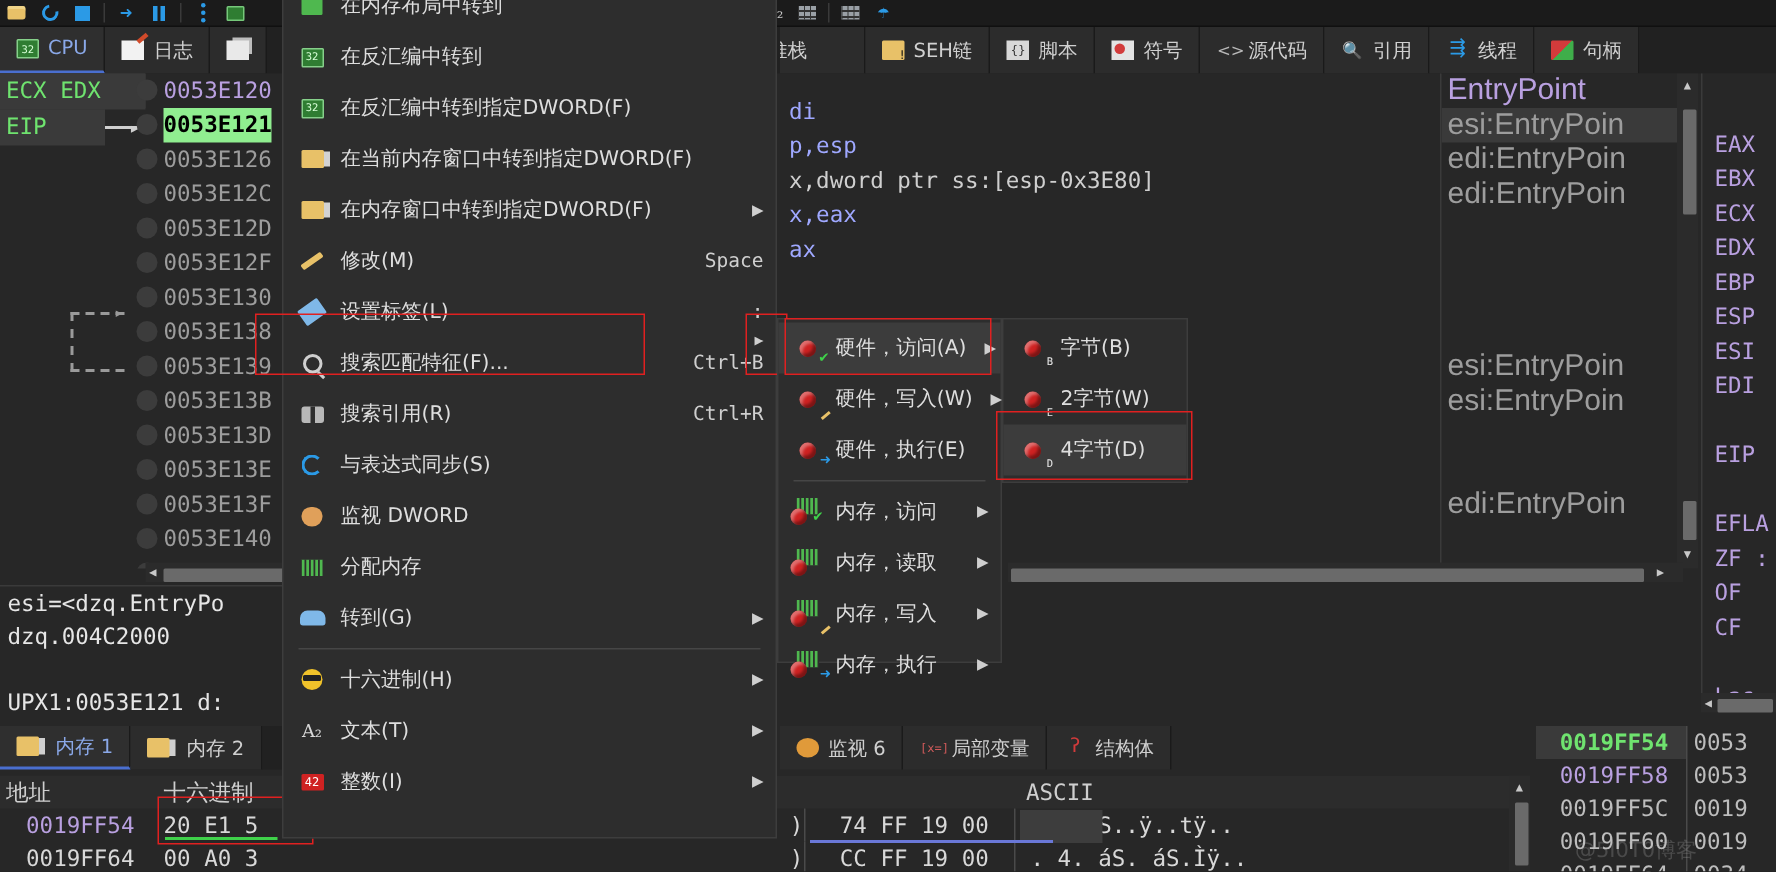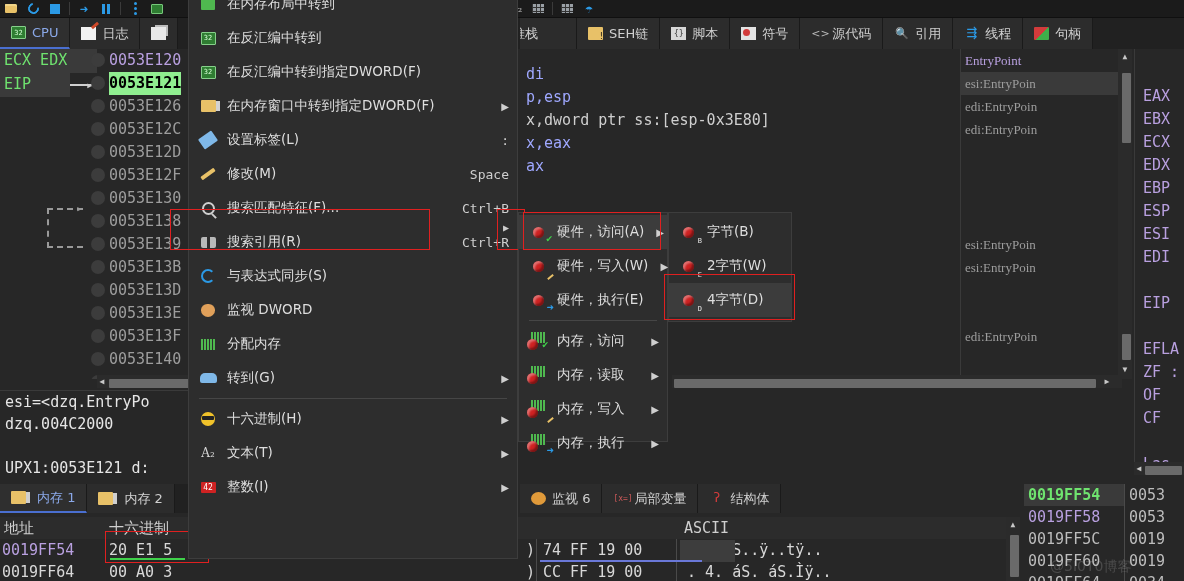--- a/index.html
+++ b/index.html
@@ -144,21 +144,21 @@
   .arw { position:absolute; right:-5px; bottom:-3px; color:#2b9ae6; font-size:9px; }
 
   .redbox { position:absolute; border:1px solid #e02020; pointer-events:none; }
 
   
   .disasm { font-family:"DejaVu Sans Mono",monospace; font-size:15px; }
   .dl { height:23px; line-height:23px; white-space:nowrap; padding-left:4px; }
   .dl.sel { background:#3a3a3a; }
 
   
-  .cmt { color:#9d9d9d; font-family:Liberation Serif, serif; font-size:13px;
+  .cmt { color:#9d9d9d; font-family:Liberation Sans, sans-serif; font-size:20px;
          height:23px; line-height:23px; white-space:nowrap; padding-left:4px;}
   .cmt.ep { color:#b9a0e0; }
   .cmt.sel { background:#3a3a3a; }
 
   
   .rn { color:#b9a0e0; font-family:"DejaVu Sans Mono",monospace; font-size:15px;
         height:23px; line-height:23px; }
 
   
   .vsb { background:#2b2b2b; width:13px; }
@@ -171,21 +171,21 @@
   #infopane { left:0; top:390px; width:500px; height:90px; background:#272727;
               border-top:1px solid #3a3a3a; }
   .info { color:#e6e6e6; font-family:"DejaVu Sans Mono",monospace; font-size:15px;
           height:22px; line-height:22px; padding-left:5px; white-space:nowrap; }
 
   
   #dumpwrap { left:0; top:480px; width:1184px; height:101px; background:#272727; }
   .dhdr { color:#cfcfcf; font-family:"DejaVu Sans Mono",monospace; font-size:15px;
           height:22px; line-height:22px; background:#2c2c2c; }
   .dcell { font-family:"DejaVu Sans Mono",monospace; font-size:15px; height:22px; line-height:22px;
-           white-space:nowrap; }
+           white-space:nowrap;text-align:center; }
   .d-addr1 { color:#b9a0e0; }
   .d-hex { color:#d8d8d8; }
   .stack-sel { color:#6fe36f; background:#3a3a3a; font-weight:bold;}
   .stack-p { color:#b9a0e0; }
   .stack-n { color:#bdbdbd; }
   .watermark { position:absolute; color:rgba(200,200,200,.22); font-size:14px;
                font-family:"DejaVu Sans",sans-serif; }
 </style>
 </head>
 <body>
@@ -562,36 +562,42 @@
   <div class="mi">
     <span class="mic">
         <span class="g-chip"></span>
       </span>
     <span class="mlabel">在反汇编中转到指定DWORD(F)</span>
   </div>
   <div class="mi">
     <span class="mic">
         <span class="g-mem"></span>
       </span>
+    <span class="mlabel">在当前内存窗口中转到指定DWORD(F)</span>
+  </div>
+  <div class="mi">
+    <span class="mic">
+        <span class="g-mem"></span>
+      </span>
     <span class="mlabel">在内存窗口中转到指定DWORD(F)</span>
     <span class="marrow">▶</span>
+  </div>
+  <div class="mi">
+    <span class="mic">
+        <span class="g-pencil"></span>
+      </span>
+    <span class="mlabel">修改(M)</span>
+    <span class="mkey">Space</span>
   </div>
   <div class="mi">
     <span class="mic">
         <span class="g-tag"></span>
       </span>
     <span class="mlabel">设置标签(L)</span>
     <span class="mkey">:</span>
-  </div>
-  <div class="mi">
-    <span class="mic">
-        <span class="g-pencil"></span>
-      </span>
-    <span class="mlabel">修改(M)</span>
-    <span class="mkey">Space</span>
   </div>
   <div class="mi">
     <span class="mic">
         <span class="g-search"></span>
       </span>
     <span class="mlabel">搜索匹配特征(F)...</span>
     <span class="mkey">Ctrl+B</span>
   </div>
   <div class="mi">
     <span class="mic">

